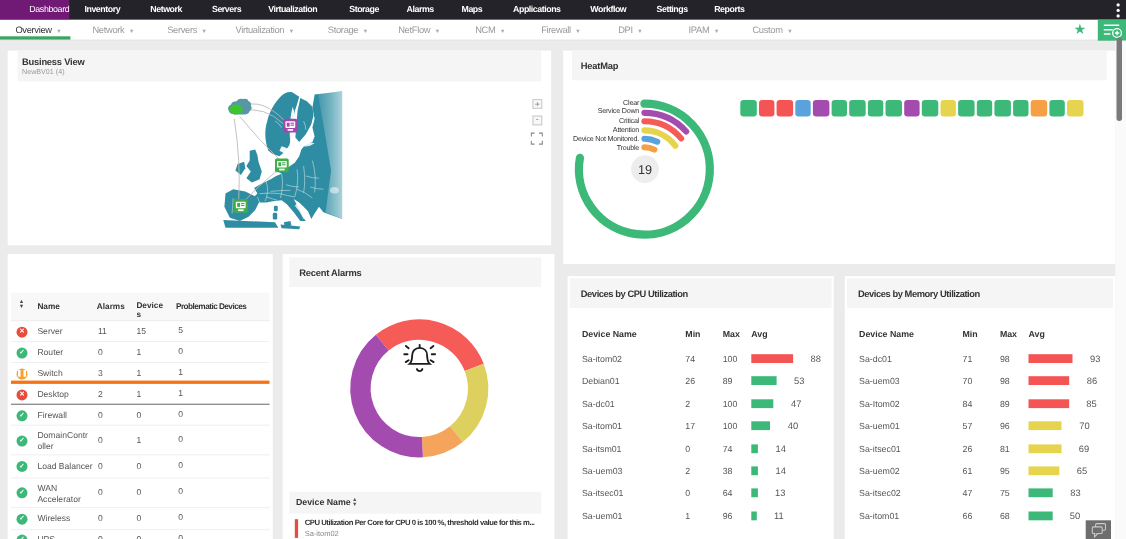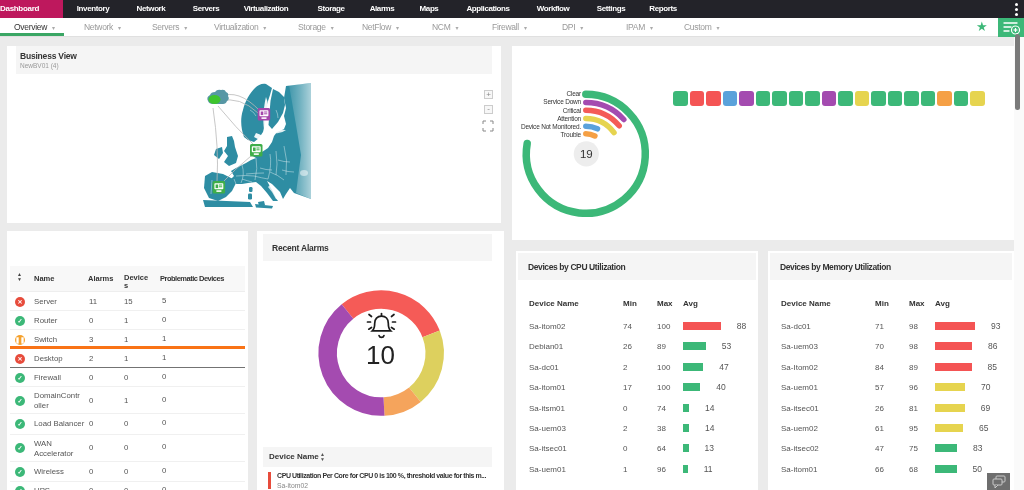--- a/index.html
+++ b/index.html
@@ -1,19 +1,19 @@
 <!DOCTYPE html>
 <html><head><meta charset="utf-8"><style>
 *{margin:0;padding:0;box-sizing:border-box}
 html,body{width:1024px;height:490px;overflow:hidden}
 body{font-family:"Liberation Sans",sans-serif;background:#ebebeb;position:relative}
 
 #topnav{position:absolute;left:0;top:0;width:1024px;height:18px;background:#232329}
 #topnav .tab{position:absolute;top:0;height:18px;line-height:18px;color:#fff;font-size:8px;font-weight:bold;letter-spacing:-0.4px;transform:translateX(-50%);white-space:nowrap}
-#dashtab{position:absolute;left:0;top:0;width:63px;height:18px;background:#be185d;color:#fff;font-size:8px;font-weight:bold;letter-spacing:-0.3px;line-height:18px;text-align:left}
+#dashtab{position:absolute;left:0;top:0;width:63px;height:18px;background:#701a75;color:#fff;font-size:8px;font-weight:normal;letter-spacing:-0.3px;line-height:18px;text-align:right}
 
 #subnav{position:absolute;left:0;top:18px;width:1024px;height:19px;background:#fff;border-bottom:1px solid #e0e0e0}
 .snitem{position:absolute;top:0;height:19px;line-height:19px;font-size:8.5px;letter-spacing:-0.3px;color:#999;white-space:nowrap}
 .snitem .car{font-size:6px;color:#aaa;margin-left:5px;letter-spacing:0}
 #ovl{position:absolute;left:0;top:33px;width:64px;height:3px;background:#3aa664}
 
 .panel{position:absolute;background:#ffffff}
 .phead{position:absolute;background:#f5f5f5;color:#333;font-size:12px}
 
 .scroll-track{position:absolute;left:1014px;top:37px;width:10px;height:453px;background:#fafafa}
@@ -150,20 +150,23 @@
   <g stroke="#888" stroke-width="1" fill="none">
    <path d="M1 4 V1 H4"></path>
         <path d="M8 1 H11 V4"></path>
         <path d="M11 8 V11 H8"></path>
         <path d="M4 11 H1 V8"></path>
   </g>
  </svg>
 </div>
 
 <div class="panel" id="hm" style="left:512px;top:46px;width:502px;height:194px">
+ <div class="phead" style="left:8px;top:0;width:486px;height:27px">
+  <div style="position:absolute;left:8px;top:9px;font-size:8.5px;font-weight:bold;letter-spacing:-0.2px;color:#333">HeatMap</div>
+ </div>
  <svg style="position:absolute;left:0;top:0" width="160" height="194" viewBox="0 0 160 194">
   <g fill="none" transform="translate(0,-1.7)">
    <path d="M73.8 50.0 A59.5 59.5 0 1 1 15.2 99.2" stroke="#3cb878" stroke-width="7.5" stroke-linecap="round"></path>
    <path d="M73.8 58.3 A51.2 51.2 0 0 1 111.8 75.2" stroke="#a44bb0" stroke-width="5.5" stroke-linecap="round"></path>
    <path d="M73.8 65.9 A43.6 43.6 0 0 1 107.2 81.5" stroke="#f45b57" stroke-width="5.5" stroke-linecap="round"></path>
    <path d="M73.8 74.2 A35.3 35.3 0 0 1 102.0 88.3" stroke="#e6d44f" stroke-width="5.5" stroke-linecap="round"></path>
    <path d="M73.8 81.9 A27.6 27.6 0 0 1 85.5 84.5" stroke="#5aa2db" stroke-width="5.5" stroke-linecap="round"></path>
    <path d="M73.8 89.5 A20.0 20.0 0 0 1 82.9 91.7" stroke="#f5a045" stroke-width="5.5" stroke-linecap="round"></path>
   </g>
   <circle cx="74.3" cy="107.8" r="12.6" fill="#ededed"></circle>
@@ -295,21 +298,20 @@
    <path d="M15.5 6.2 c4.3 0 6.8 3 6.8 7 c0 4.5 0.9 6.2 2.4 7.6 H6.3 c1.5 -1.4 2.4 -3.1 2.4 -7.6 c0 -4 2.5 -7 6.8 -7 Z"></path>
    <path d="M13 25.5 a2.6 2.6 0 0 0 5 0"></path>
    <path d="M5.5 6.5 L3 4.5"></path>
         <path d="M4.5 12 H1.5"></path>
         <path d="M5.5 17.5 L2.8 19.2"></path>
    <path d="M25.5 6.5 L28 4.5"></path>
         <path d="M26.5 12 H29.5"></path>
         <path d="M25.5 17.5 L28.2 19.2"></path>
   </g>
  </svg>
- <div style="position:absolute;left:0;top:109px;width:247px;text-align:center;font-size:26px;color:#222">10</div>
  <div style="position:absolute;left:6px;top:216px;width:229px;height:20px;background:#f5f5f5">
   <span style="position:absolute;left:6px;top:5px;font-size:8px;font-weight:bold;color:#333">Device Name</span>
   <span style="position:absolute;left:57px;top:5px;font-size:5px;line-height:4.5px;color:#555">▲<br>▼</span>
  </div>
  <div style="position:absolute;left:11px;top:241px;width:230px;border-left:3px solid #e74c3c;padding-left:6px">
   <div style="font-size:7px;font-weight:bold;color:#333;white-space:nowrap;letter-spacing:-0.42px;width:218px;overflow:hidden">CPU Utilization Per Core for CPU 0 is 100 %, threshold value for this m...</div>
   <div style="font-size:6.8px;color:#888;margin-top:3px">Sa-itom02</div>
  </div>
 </div>
 

